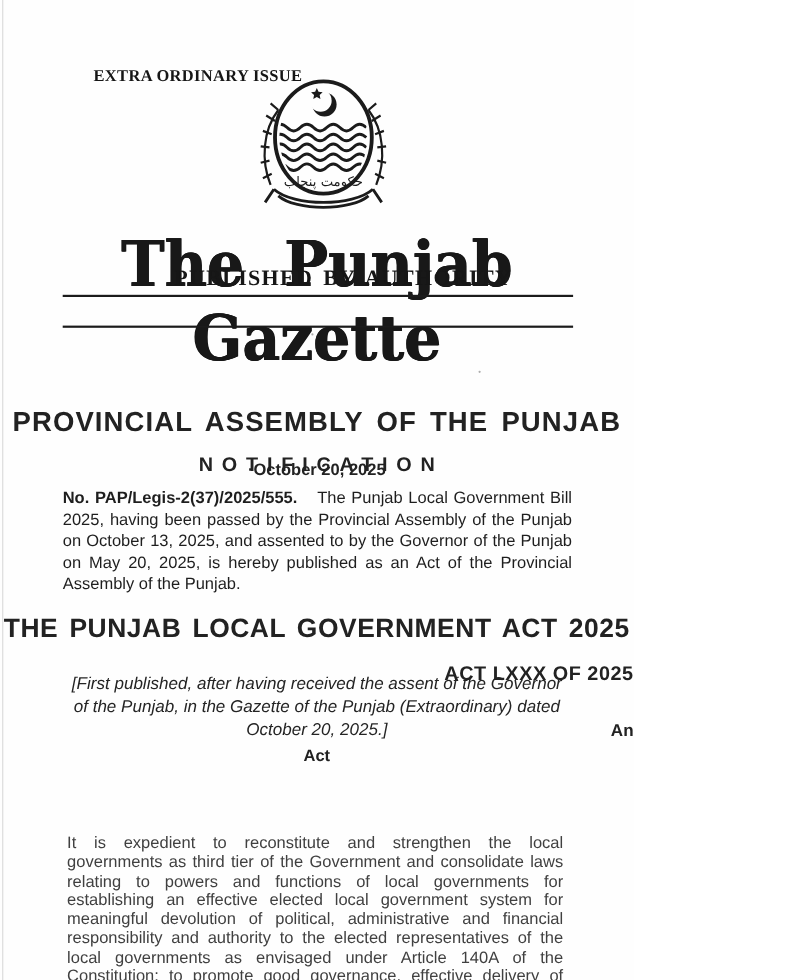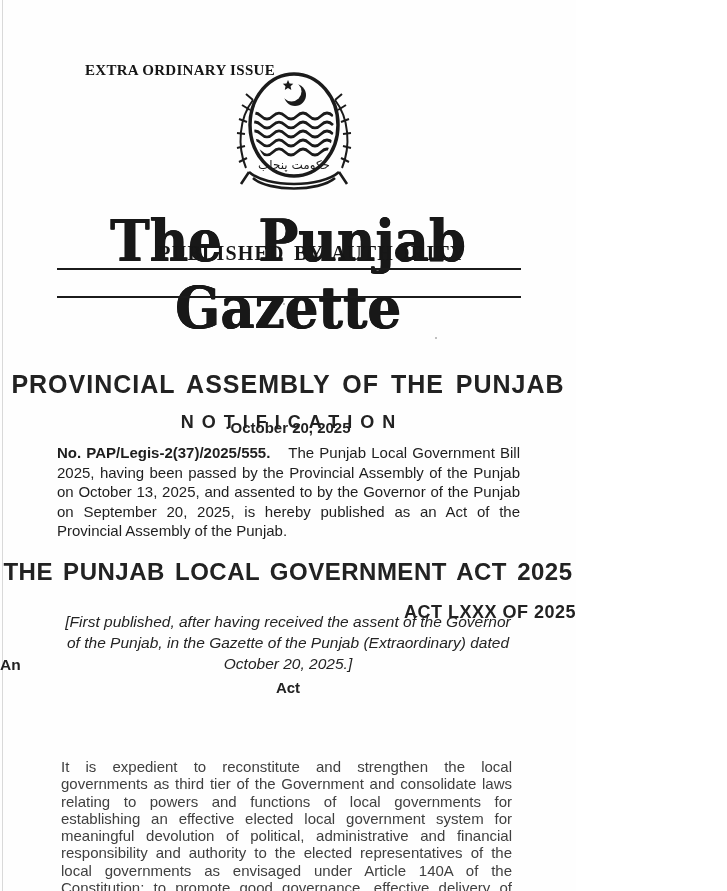--- a/index.html
+++ b/index.html
@@ -72,21 +72,21 @@
     font-weight:bold;font-size:24px;color:#222;word-spacing:3px;letter-spacing:.5px;
   }
   .act-number{
     position:absolute;top:584px;left:0;right:0;text-align:right;
     font-weight:bold;font-size:18px;color:#222;letter-spacing:.5px;
   }
   .pub-note{
     position:absolute;top:611px;left:60px;right:60px;margin:0;
     text-align:center;font-style:italic;font-size:15.5px;line-height:21px;color:#242424;
   }
-  .an-label{position:absolute;top:656px;left:0;right:0;text-align:left;font-weight:bold;font-size:15.5px;color:#222;}
+  .an-label{position:absolute;top:656px;left:0;right:0;text-align:right;font-weight:bold;font-size:15.5px;color:#222;}
   .act-label{position:absolute;top:679px;left:0;right:0;text-align:center;font-weight:bold;font-size:15px;color:#222;}
   .long-title{
     position:absolute;top:703px;left:18px;right:18px;margin:0;
     text-align:center;font-style:italic;font-size:15.5px;line-height:21px;color:#242424;
   }
   .preamble{
     position:absolute;top:746px;left:49px;right:52px;margin:12px;
     text-align:justify;font-size:15px;line-height:17.3px;color:#404040;word-spacing:1.5px;
   }
   .emblem svg .ink{stroke:#1b1b1b;fill:none;}
@@ -149,21 +149,21 @@
   <h1 class="masthead-title">The Punjab Gazette</h1>
   <div class="authority">PUBLISHED BY AUTHORITY</div>
 
   <div class="rule rule-top"></div>
   <div class="rule rule-bottom"></div>
 
   <h2 class="heading-assembly">PROVINCIAL ASSEMBLY OF THE PUNJAB</h2>
   <h3 class="heading-notification">NOTIFICATION</h3>
   <div class="heading-date">·October 20, 2025</div>
 
-  <p class="para-notification"><span class="refno">No. PAP/Legis-2(37)/2025/555.</span><span>The Punjab Local Government Bill 2025, having been passed by the Provincial Assembly of the Punjab on October 13, 2025, and assented to by the Governor of the Punjab on September 20, 2025, is hereby published as an Act of the Provincial Assembly of the Punjab.</span></p>
+  <p class="para-notification"><span class="refno">No. PAP/Legis-2(37)/2025/555.</span><span>The Punjab Local Government Bill 2025, having been passed by the Provincial Assembly of the Punjab on October 13, 2025, and assented to by the Governor of the Punjab on May 20, 2025, is hereby published as an Act of the Provincial Assembly of the Punjab.</span></p>
 
   <h2 class="act-title">THE PUNJAB LOCAL GOVERNMENT ACT 2025</h2>
   <h3 class="act-number">ACT LXXX OF 2025</h3>
 
   <p class="pub-note">[First published, after having received the assent of the Governor of the Punjab, in the Gazette of the Punjab (Extraordinary) dated October 20, 2025.]</p>
 
   <div class="an-label">An</div>
   <div class="act-label">Act</div>
 
 

